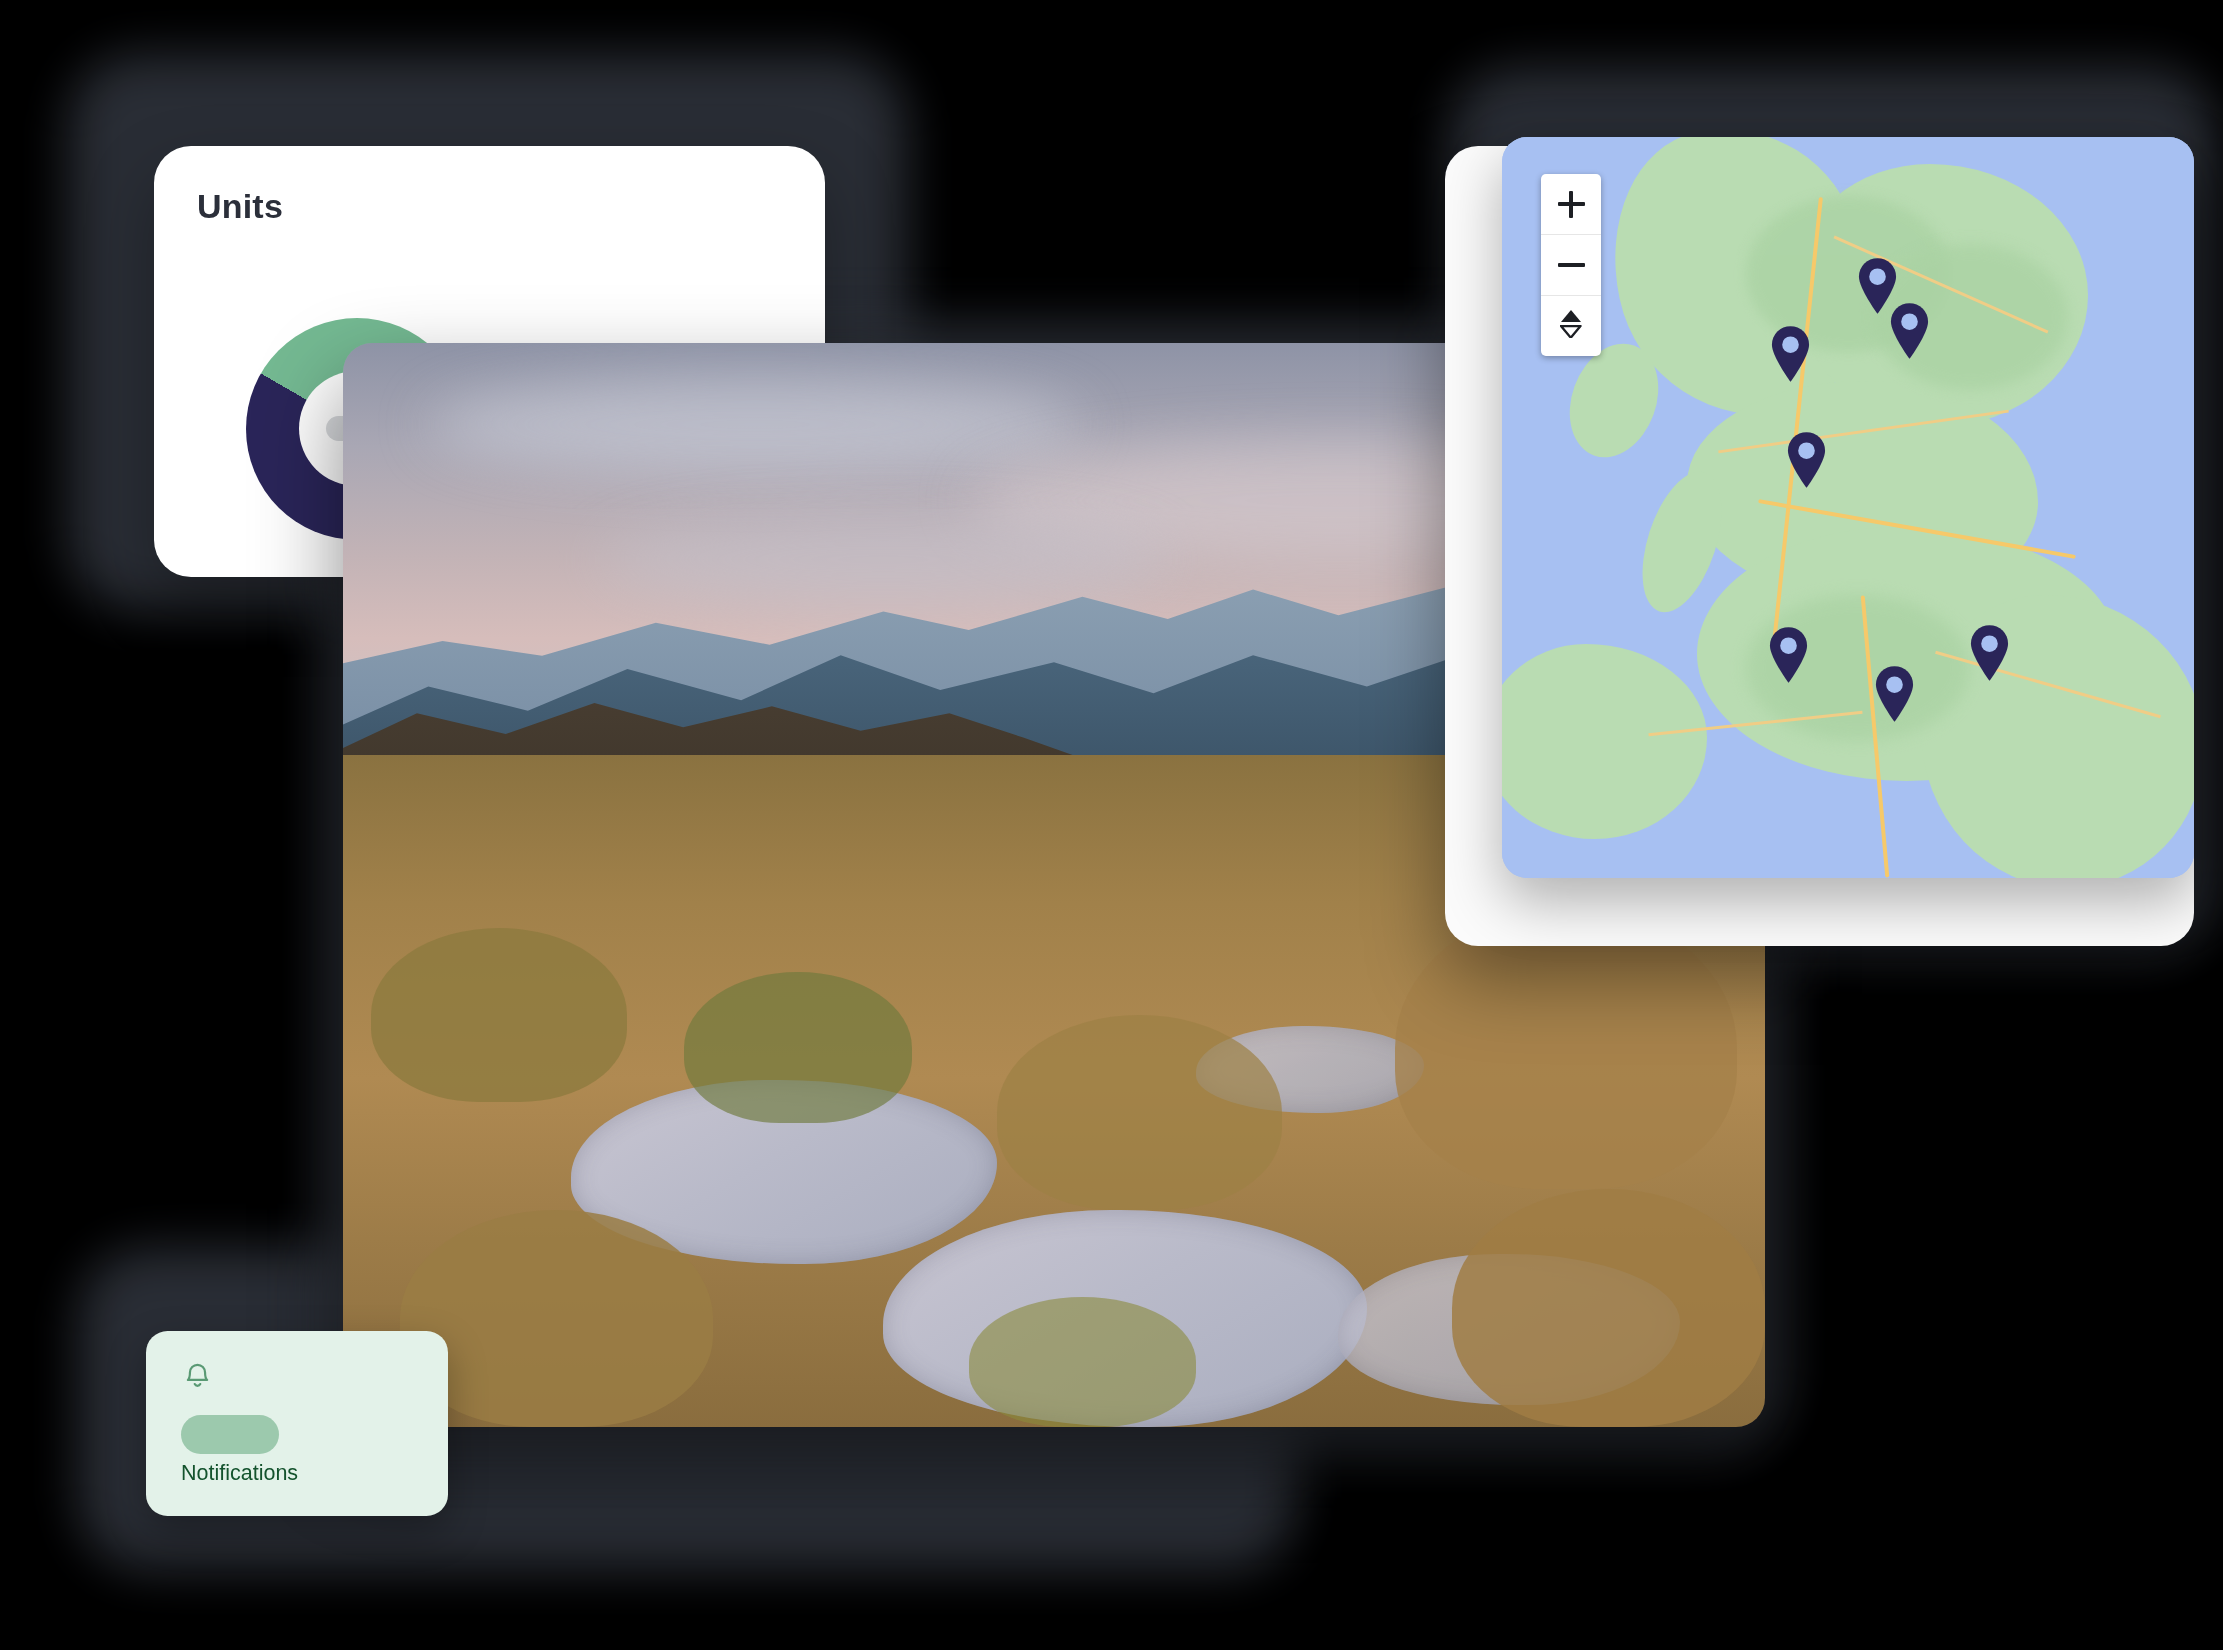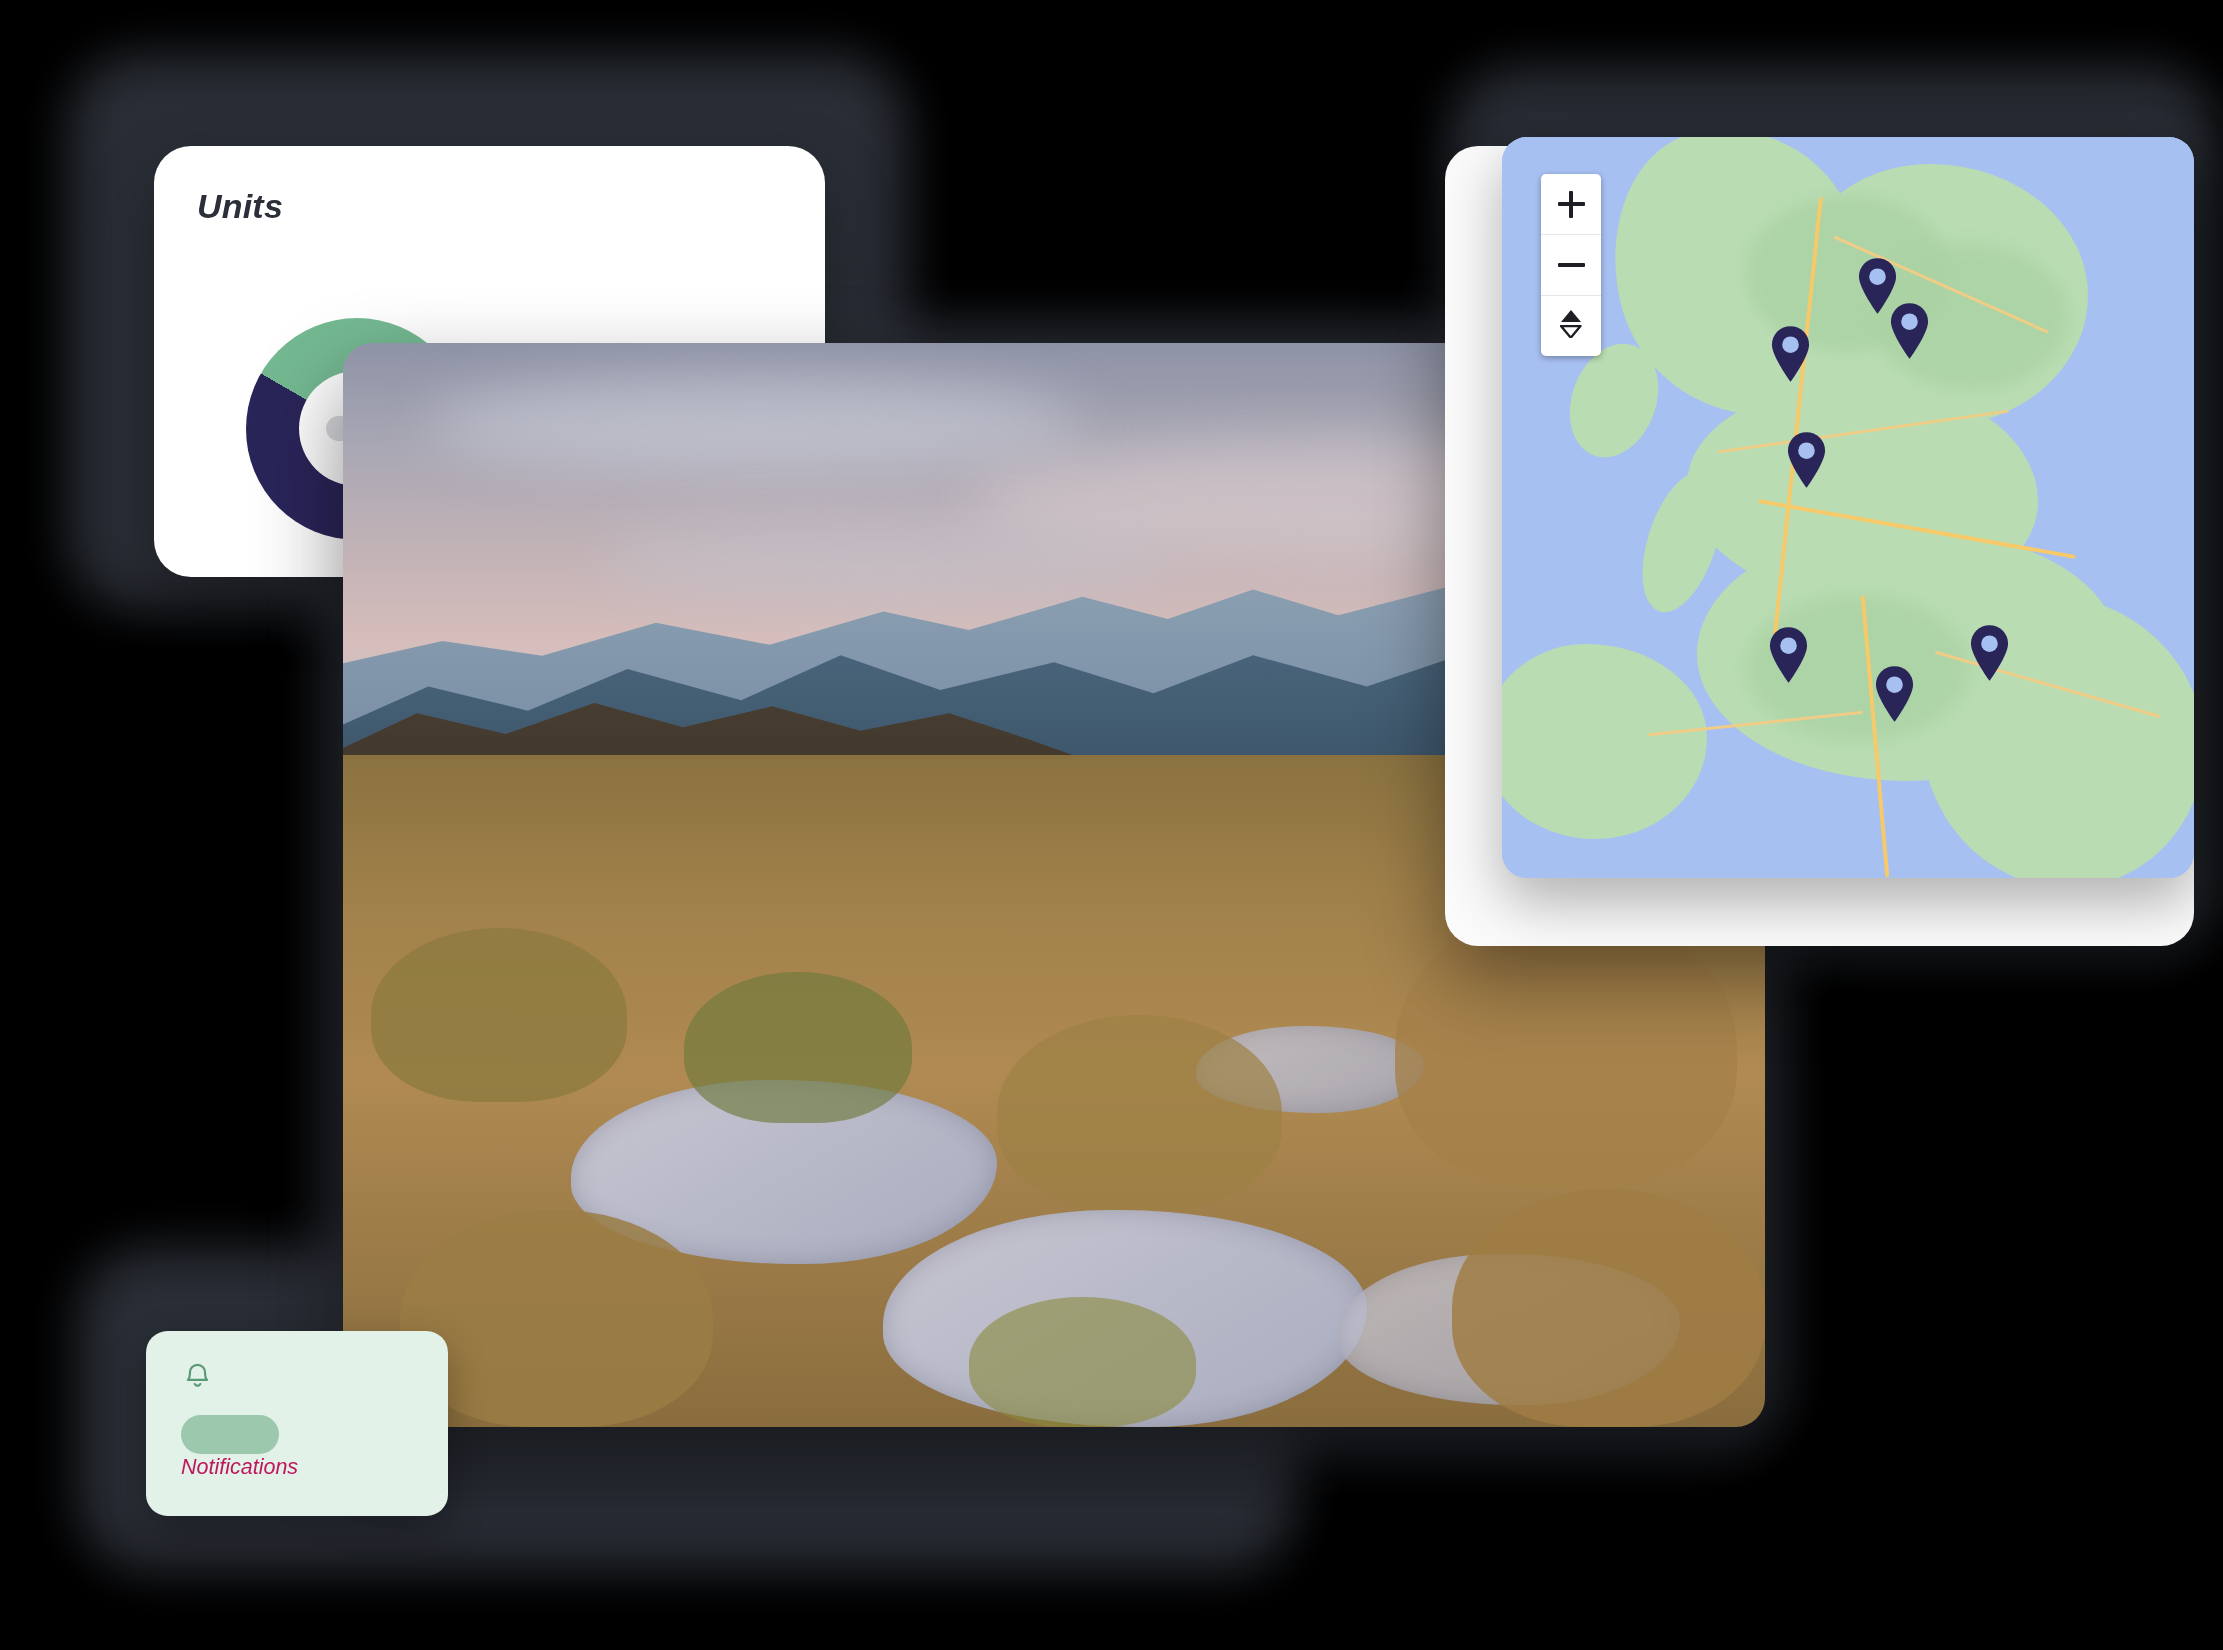--- a/index.html
+++ b/index.html
@@ -1,19 +1,19 @@
 <!DOCTYPE html>
 <html><head>
 <meta charset="utf-8">
 <style>
   html,body{margin:0;padding:0;background:#000;}
   body{width:2224px;height:1650px;overflow:hidden;
        font-family:"Liberation Sans","DejaVu Sans",sans-serif;}
 
-  #stage{position:relative;width:2224px;height:1170px;background:#000;font-style:italic;}
+  #stage{position:relative;width:2224px;height:1170px;background:#000;}
 
   
   .glow{position:absolute;border-radius:70px;
         background:#2c3038;filter:blur(25px);opacity:.95;}
 
   
   .card{position:absolute;border-radius:33px;}
 
   
   #units-card{left:154px;top:146px;width:671px;height:431px;
@@ -93,21 +93,21 @@
       border-right:10.7px solid transparent;border-bottom:12.7px solid #1d1f24;}
 
   
   .pin{position:absolute;width:43px;height:57px;}
 
   
   .stat-card{position:absolute;width:302px;height:185px;border-radius:21.5px;
       box-shadow:0 15.6px 39px rgba(0,0,0,.30);}
   .stat-icon{position:absolute;left:35px;top:29px;width:33px;height:33px;}
   .stat-pill{position:absolute;left:35px;top:84px;width:98px;height:39px;border-radius:19.5px;}
-  .stat-label{position:absolute;left:35px;top:124px;font-size:21.5px;color:#be185d;
+  .stat-label{position:absolute;left:35px;top:130px;font-size:21.5px;color:#14532d;
       white-space:nowrap;}
 </style>
 </head>
 <body>
 
 <div id="stage">
 
   <div class="glow" style="left:68px;top:54px;width:839px;height:556px;"></div>
   <div class="glow" style="left:1448px;top:68px;width:770px;height:887px;"></div>
   <div class="glow" style="left:78px;top:1248px;width:1219px;height:322px;"></div>

